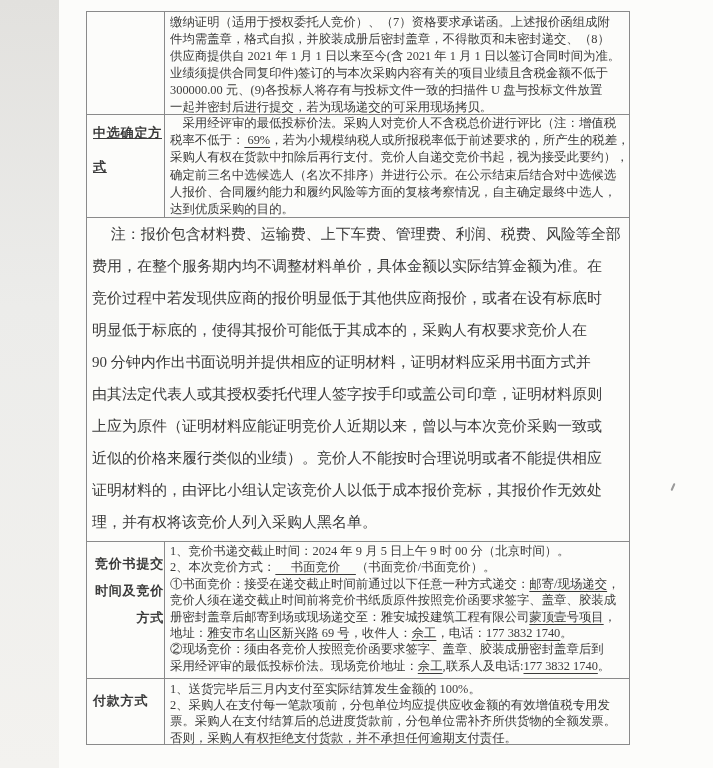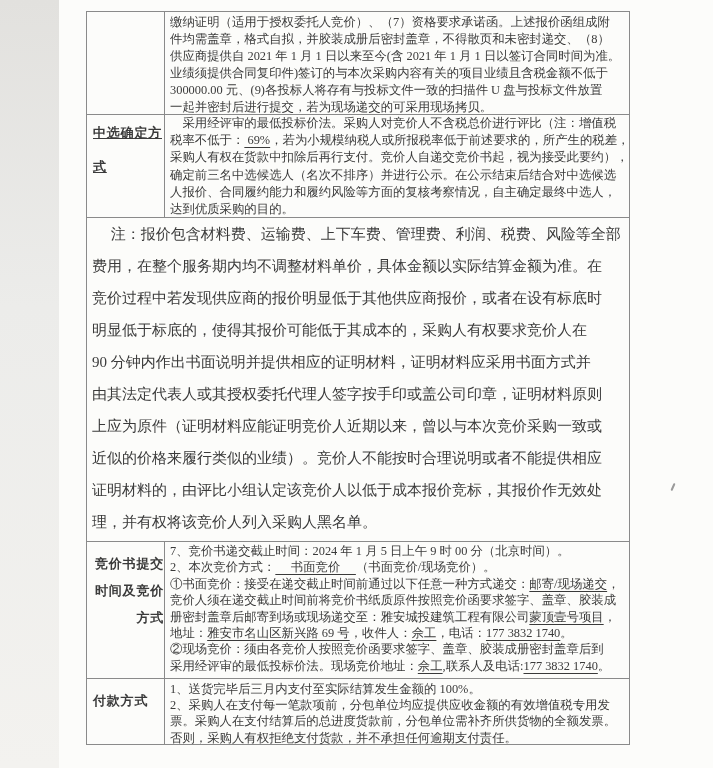--- a/index.html
+++ b/index.html
@@ -78,22 +78,22 @@
 上应为原件（证明材料应能证明竞价人近期以来，曾以与本次竞价采购一致或
 近似的价格来履行类似的业绩）。竞价人不能按时合理说明或者不能提供相应
 证明材料的，由评比小组认定该竞价人以低于成本报价竞标，其报价作无效处
 理，并有权将该竞价人列入采购人黑名单。</span></p>
       </div>
     </div>
 
     <div class="row r3">
       <div class="lbl">竞价书提交时间及竞价方式</div>
       <div class="cnt">
-        <p><span>7、竞价书递交截止时间：2024 年 1 月 5 日上午 9 时 </span><span class="b">00</span><span> 分（北京时间）。
-2、本次竞价方式：</span><span class="u">　 书面竞价 　</span><span>（书面竞价/现场竞价）。
+        <p><span>1、竞价书递交截止时间：2024 年 9 月 5 日上午 9 时 </span><span class="b">00</span><span> 分（北京时间）。
+2、本次竞价方式：</span><span class="u">　 书面竞价 　</span><span>（书面竞价/书面竞价）。
 </span><span class="b">①书面竞价：</span><span>接受在递交截止时间前通过以下任意一种方式递交：</span><span class="u">邮寄/现场递交</span><span>，
 竞价人须在递交截止时间前将竞价书纸质原件按照竞价函要求签字、盖章、胶装成
 册密封盖章后邮寄到场或现场递交至：雅安城投建筑工程有限公司</span><span class="u">蒙顶壹号项目</span><span>，
 地址：</span><span class="u">雅安市名山区新兴路 69 号</span><span>，收件人：</span><span class="u">佘工</span><span>，电话：</span><span class="u">177 3832 1740</span><span>。
 </span><span class="b">②现场竞价：</span><span>须由各竞价人按照竞价函要求签字、盖章、胶装成册密封盖章后到
 采用经评审的最低投标价法。现场竞价地址：</span><span class="u">佘工</span><span>,联系人及电话:</span><span class="u">177 3832 1740</span><span>。</span></p>
       </div>
     </div>
 
     <div class="row r4">

